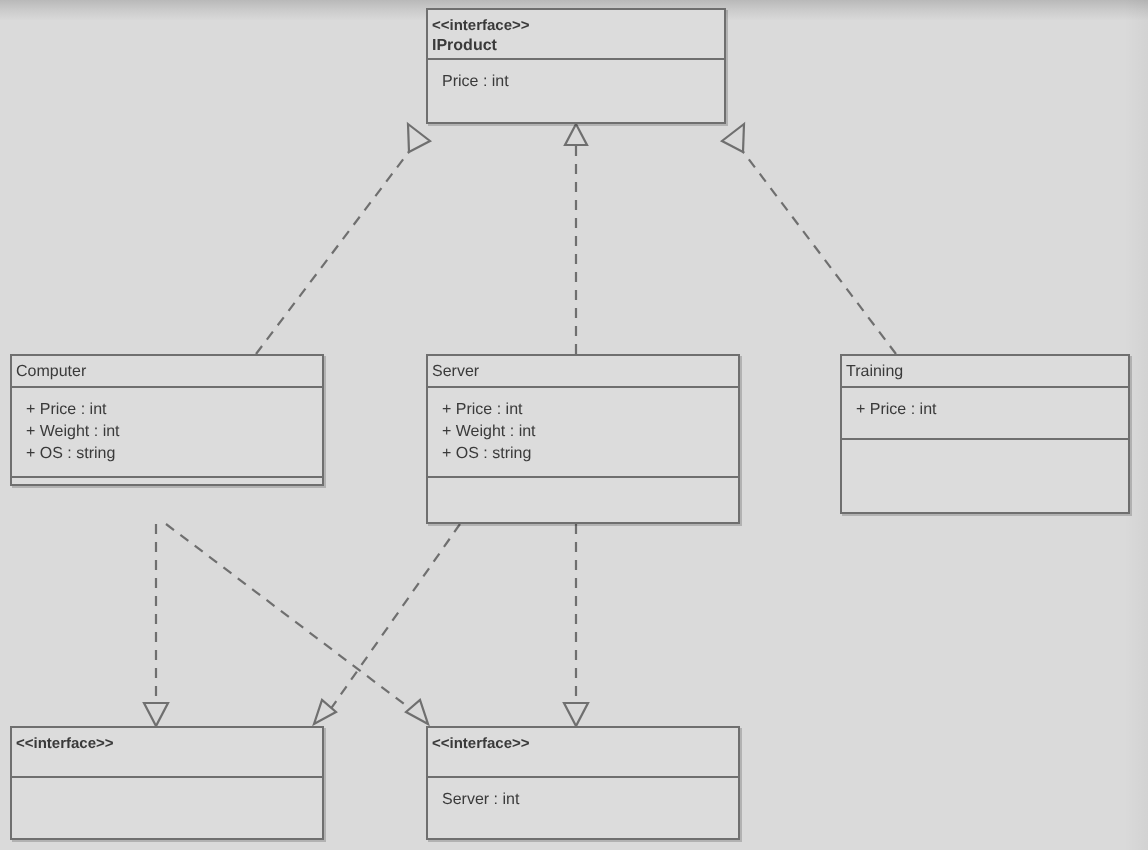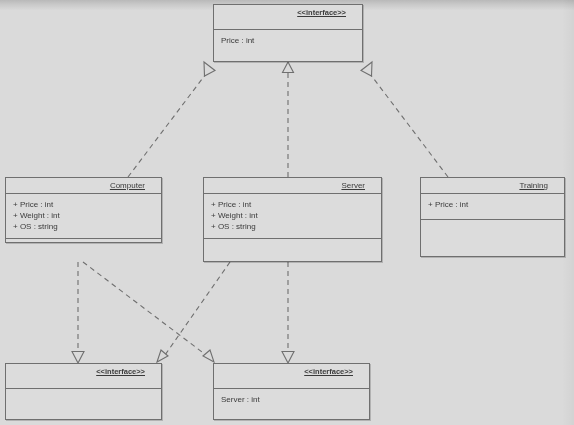--- a/index.html
+++ b/index.html
@@ -47,27 +47,26 @@
   .uml-box {
     position: absolute;
     box-sizing: border-box;
     background: #dcdcdc;
     border: 1px solid #6f6f6f;
     box-shadow: 1px 1px 0 rgba(0,0,0,0.18);
   }
   .uml-header {
     box-sizing: border-box;
     border-bottom: 1px solid #6f6f6f;
-    text-align: right;
+    text-align: left;
     color: #3a3a3a;
     font-size: 8px;
     line-height: 10px;
-    padding: 3px 16px 3px 2px;
+    padding: 3px 2px 3px 2px;
     white-space: nowrap;
-    text-decoration: underline;
   }
   .uml-header .stereo {
     display: block;
     font-weight: bold;
     font-size: 7.5px;
     letter-spacing: 0px;
   }
   .uml-header .cname {
     display: block;
     font-weight: bold;
@@ -136,39 +135,40 @@
 
     <g>
       <line x1="230" y1="262" x2="165" y2="355" stroke="#6f6f6f" stroke-width="1.1" stroke-dasharray="5,4"></line>
       <polygon points="157,362 161,350 168,356" fill="#dadada" stroke="#6f6f6f" stroke-width="1.1"></polygon>
     </g>
   </svg>
 
   <div class="uml-box" style="left:213px; top:4px; width:150px; height:58px;">
     <div class="uml-header" style="height:25px;">
       <span class="stereo">&lt;&lt;interface&gt;&gt;</span>
+      <span class="cname">IProduct</span>
     </div>
     <div class="uml-attrs" style="height:32px; border-bottom:none;">
       <div class="attr">Price : int</div>
     </div>
   </div>
 
   <div class="uml-box" style="left:5px; top:177px; width:157px; height:66px;">
     <div class="uml-header plain" style="height:16px;">
       <span class="cname">Computer</span>
     </div>
     <div class="uml-attrs" style="height:45px;">
       <div class="attr">+ Price : int</div>
       <div class="attr">+ Weight : int</div>
       <div class="attr">+ OS : string</div>
     </div>
     <div class="uml-ops" style="height:22px;"></div>
   </div>
 
-  <div class="uml-box" style="left:203px; top:177px; width:179px; height:85px;">
+  <div class="uml-box" style="left:213px; top:177px; width:157px; height:85px;">
     <div class="uml-header plain" style="height:16px;">
       <span class="cname">Server</span>
     </div>
     <div class="uml-attrs" style="height:45px;">
       <div class="attr">+ Price : int</div>
       <div class="attr">+ Weight : int</div>
       <div class="attr">+ OS : string</div>
     </div>
     <div class="uml-ops" style="height:22px;"></div>
   </div>

